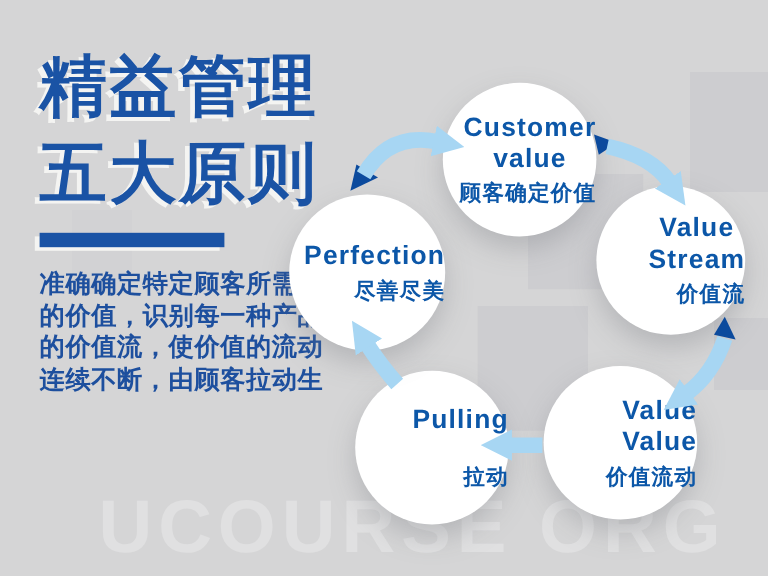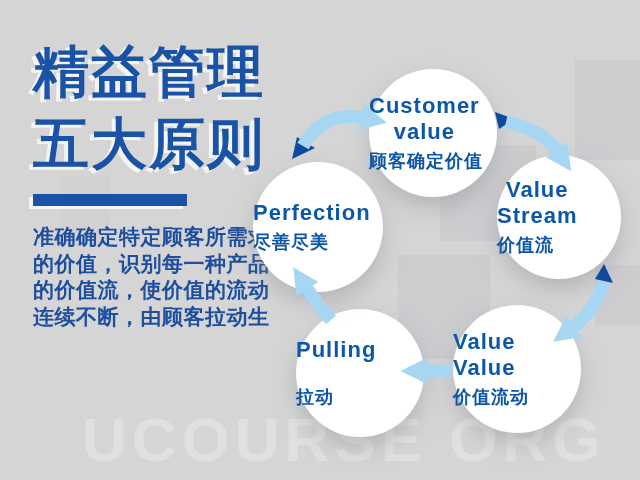--- a/index.html
+++ b/index.html
@@ -37,31 +37,31 @@
   }
   .desc{position:absolute;left:33px;top:224px;width:245px;z-index:1;margin:0;}
   .desc span{
     display:block;
     font-size:21px;line-height:26.5px;font-weight:bold;
     color:#1d4f9e;letter-spacing:.5px;white-space:nowrap;
   }
   
   .node{
     position:absolute;z-index:2;border-radius:50%;background:#ffffff;
-    display:flex;flex-direction:column;align-items:flex-start;justify-content:center;
+    display:flex;flex-direction:column;align-items:flex-end;justify-content:center;
     text-align:center;color:#0c57a8;
     box-shadow:0 10px 22px rgba(120,122,128,.35);
   }
   .node-en span{display:block;font-size:22px;line-height:1.2;font-weight:900;letter-spacing:1px;}
   .node-zh{font-size:18px;font-weight:900;margin-top:4px;letter-spacing:1px;}
   .node-customer  {left:369px;top: 69px;width:128px;height:128px;}
   .node-stream    {left:497px;top:155px;width:124px;height:124px;}
   .node-flow      {left:453px;top:305px;width:128px;height:128px;}
   .node-pulling   {left:296px;top:309px;width:128px;height:128px;gap:17px;}
-  .node-perfection{left:253px;top:162px;width:130px;height:130px;}
+  .node-perfection{left:241px;top:162px;width:130px;height:130px;}
   
   .arrows{position:absolute;left:0;top:0;z-index:3;pointer-events:none;}
   .arrow-body{fill:none;stroke:#a7d6f3;stroke-width:13;stroke-linecap:butt;}
   .arrow-tail{fill:#0b4a9d;}
 </style>
 </head>
 <body>
 
 <div class="stage">
 

